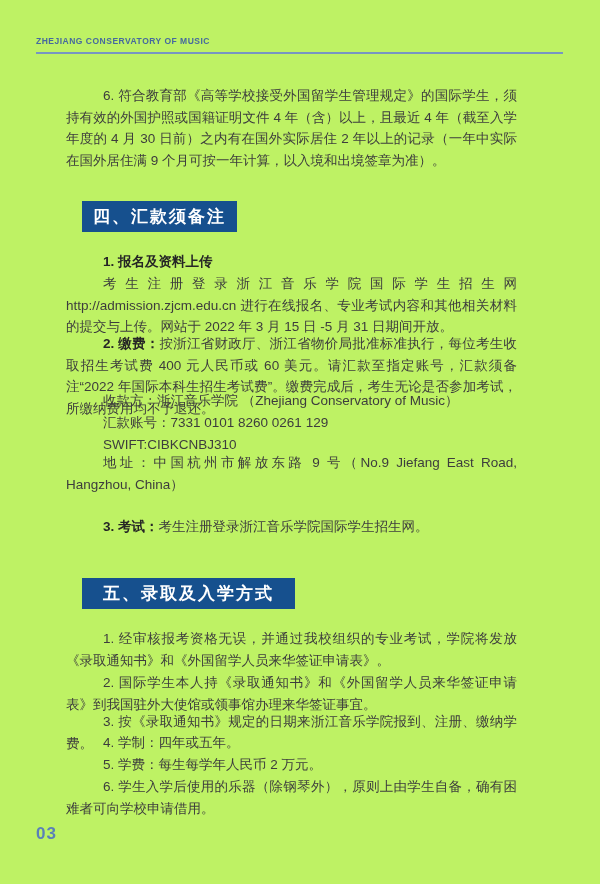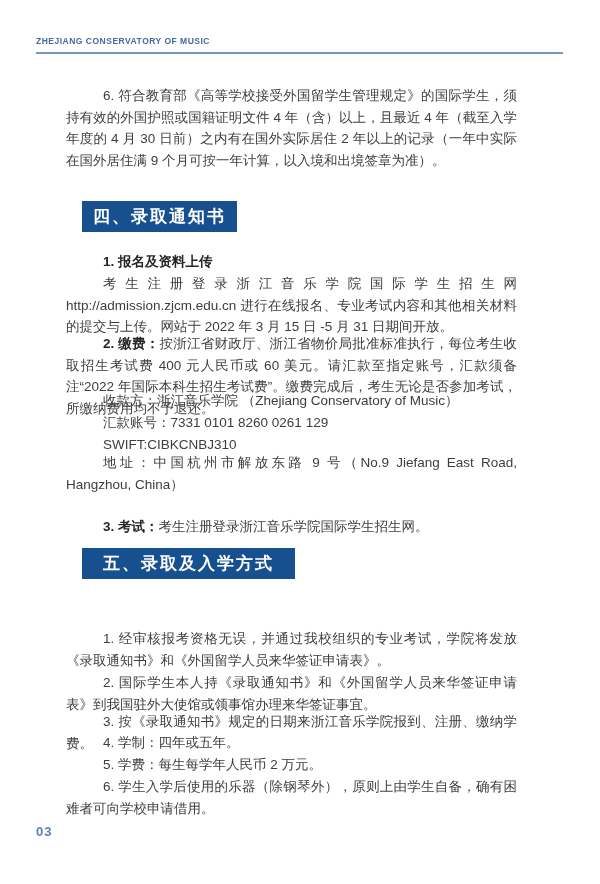--- a/index.html
+++ b/index.html
@@ -1,19 +1,19 @@
 <!DOCTYPE html>
 <html><head>
 <meta charset="utf-8">
 <style>
   html,body{margin:0;padding:0;background:#e8e8e8;}
   .page{
     position:relative;
     width:600px;height:884px;
-    background:#ffffff;
+    background:#bef264;
     margin:0 auto;
     overflow:hidden;
     font-family:"Liberation Sans","DejaVu Sans",sans-serif;
   }
   .org{
     position:absolute;top:36px;left:36px;
     font-size:8.5px;font-weight:600;letter-spacing:.5px;
     color:#46699f;
   }
   .rule{
@@ -32,54 +32,54 @@
   .heading{font-weight:bold;color:#252525;}
   .banner{
     position:absolute;left:82px;height:31px;
     background:#16508e;
     display:flex;align-items:center;justify-content:center;
   }
   .banner span{
     color:#ffffff;font-weight:bold;font-size:17px;letter-spacing:2px;
   }
   .b1{top:201px;width:155px;}
-  .b2{top:548px;width:213px;}
+  .b2{top:578px;width:213px;}
   .pos-p6{top:85px;}
   .pos-h1{top:251px;}
   .pos-sub1{top:273px;}
   .pos-sub2{top:333px;}
   .pos-payee{top:390px;}
   .pos-account{top:412px;}
   .pos-swift{top:434px;}
   .pos-bank{top:456px;}
   .pos-address{top:452px;}
   .pos-sub3{top:516px;}
   .pos-s5p1{top:628px;}
   .pos-s5p2{top:672px;}
   .pos-s5p3{top:711px;}
   .pos-s5p4{top:732px;}
   .pos-s5p5{top:754px;}
   .pos-s5p6{top:776px;}
   .pageno{
     position:absolute;top:824px;left:36px;
-    font-size:13px;font-weight:bold;color:#5a80b8;letter-spacing:1px;
+    font-size:17px;font-weight:bold;color:#5a80b8;letter-spacing:1px;
   }
 </style>
 </head>
 <body>
 
 <div class="page">
 
   <div class="org">ZHEJIANG CONSERVATORY OF MUSIC</div>
   <div class="rule"></div>
 
   <p class="body pos-p6">6. 符合教育部《高等学校接受外国留学生管理规定》的国际学生，须持有效的外国护照或国籍证明文件 4 年（含）以上，且最近 4 年（截至入学年度的 4 月 30 日前）之内有在国外实际居住 2 年以上的记录（一年中实际在国外居住满 9 个月可按一年计算，以入境和出境签章为准）。</p>
 
   <div class="banner b1">
-    <span>四、录取通知书</span>
+    <span>四、汇款须备注</span>
   </div>
 
   <p class="body heading pos-h1">1. 报名及资料上传</p>
 
   <p class="body pos-sub1">考生注册登录浙江音乐学院国际学生招生网 http://admission.zjcm.edu.cn 进行在线报名、专业考试内容和其他相关材料的提交与上传。网站于 2022 年 3 月 15 日 -5 月 31 日期间开放。</p>
 
   <p class="body pos-sub2"><strong>2. 缴费：</strong><span>按浙江省财政厅、浙江省物价局批准标准执行，每位考生收取招生考试费 400 元人民币或 60 美元。请汇款至指定账号，汇款须备注“2022 年国际本科生招生考试费”。缴费完成后，考生无论是否参加考试，所缴纳费用均不予退还。</span></p>
 
   <p class="body pos-payee">收款方：浙江音乐学院 （Zhejiang Conservatory of Music）</p>
   <p class="body pos-account">汇款账号：7331 0101 8260 0261 129</p>

